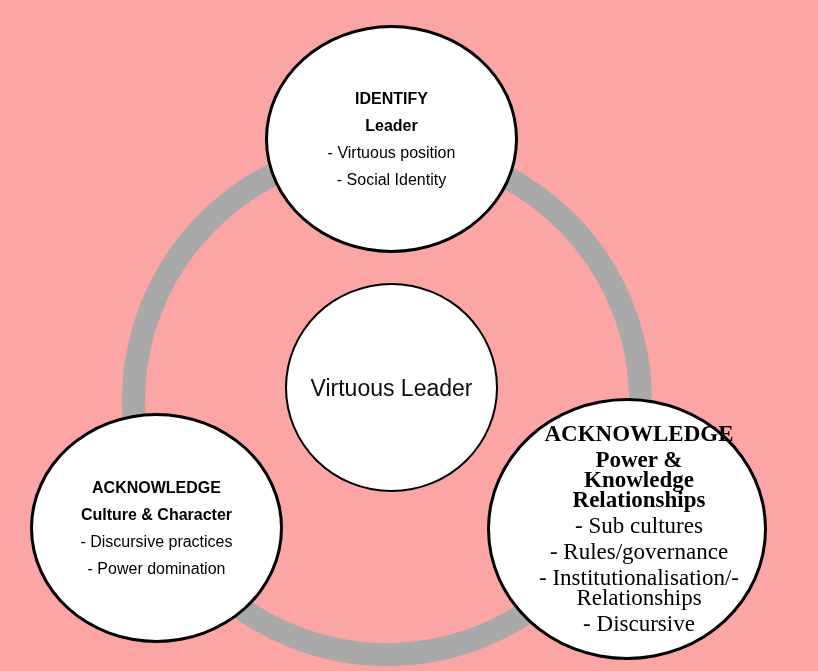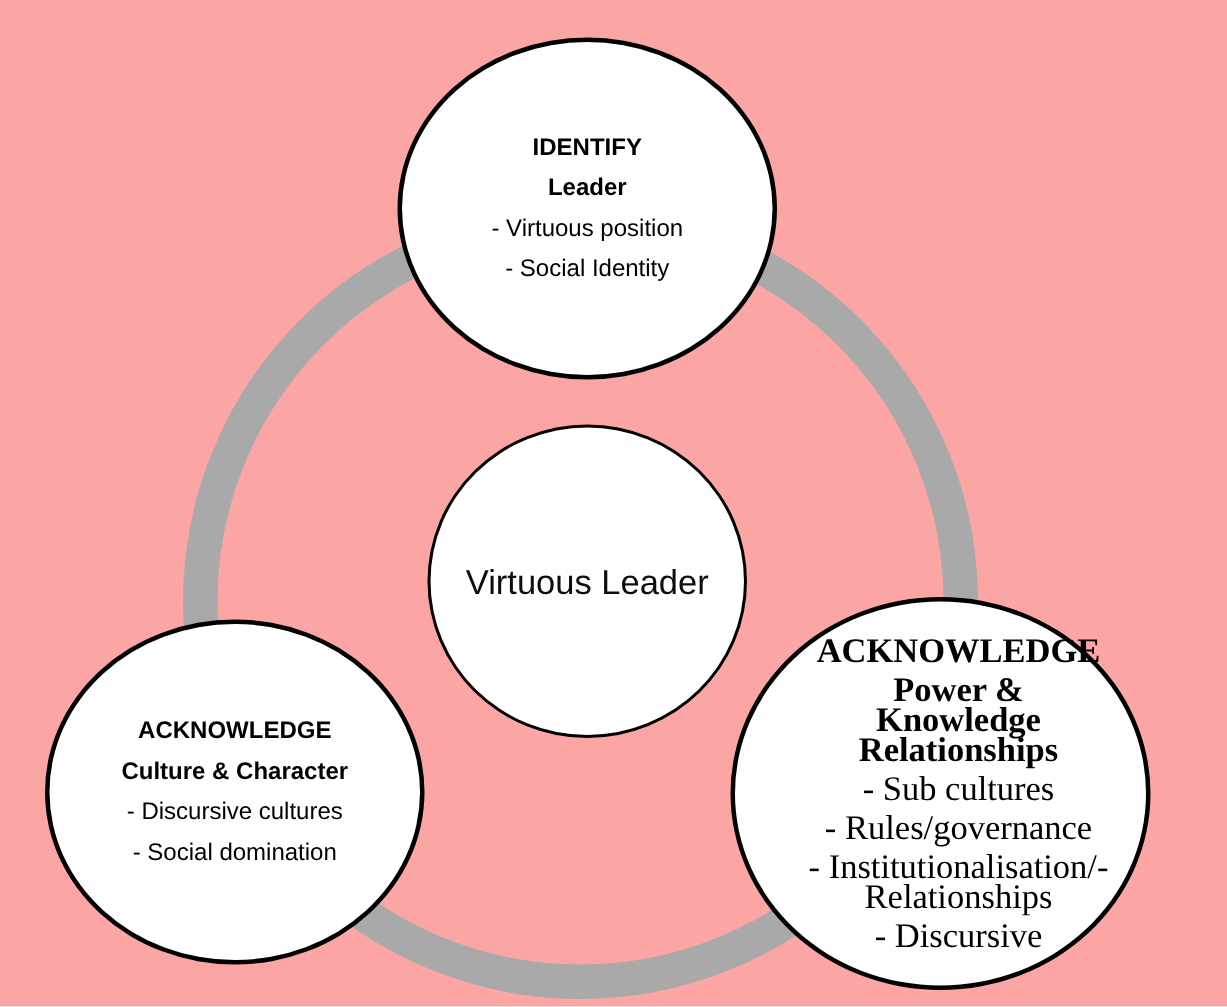--- a/index.html
+++ b/index.html
@@ -75,22 +75,22 @@
     <div class="line">- Social Identity</div>
   </div>
 
   <div class="circle circle-center">
     <div class="center-text">Virtuous Leader</div>
   </div>
 
   <div class="circle circle-left">
     <div class="line heading">ACKNOWLEDGE</div>
     <div class="line heading">Culture &amp; Character</div>
-    <div class="line">- Discursive cultures</div>
-    <div class="line">- Social domination</div>
+    <div class="line">- Discursive practices</div>
+    <div class="line">- Power domination</div>
   </div>
 
   <div class="circle circle-right">
     <div class="line heading">ACKNOWLEDGE</div>
     <div class="line heading wrap2 sub-wrap">Power &amp; Knowledge Relationships</div>
     <div class="line">- Sub cultures</div>
     <div class="line">- Rules/governance</div>
     <div class="line wrap2 item-wrap">- Institutionalisation/- Relationships</div>
     <div class="line">- Discursive</div>
   </div>

